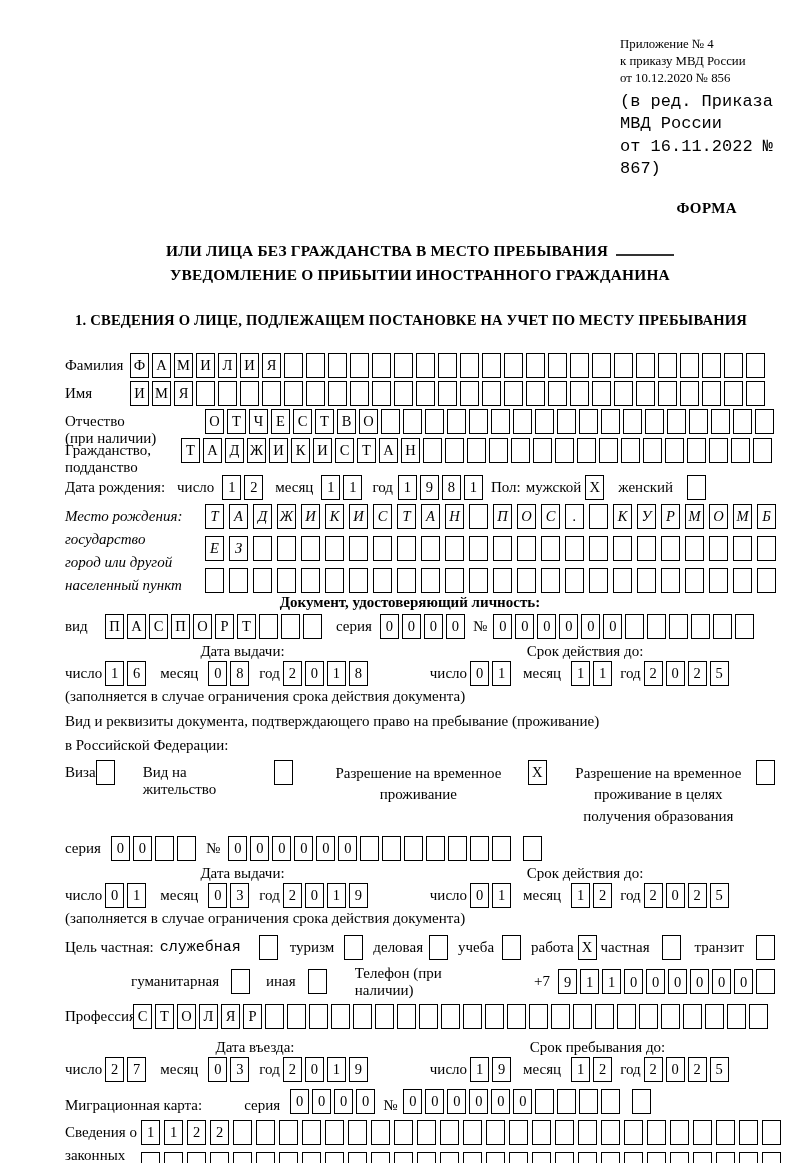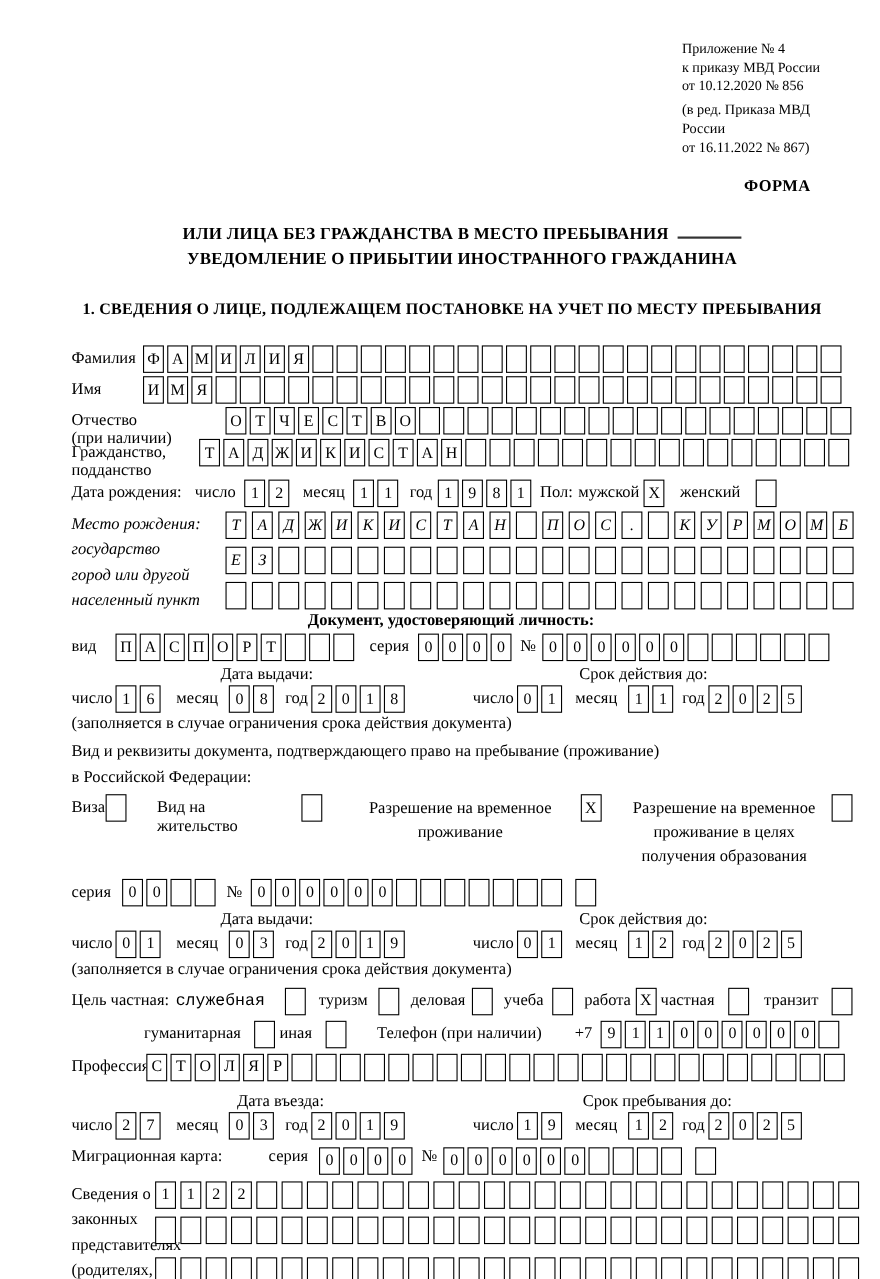--- a/index.html
+++ b/index.html
@@ -3,21 +3,21 @@
 <meta charset="utf-8">
 <style>
   html,body{margin:0;padding:0;background:#e8e8e8;}
   .page{
     width:800px;height:1163px;background:#fff;color:#000;
     font-family:"Liberation Serif","DejaVu Serif",serif;
     box-sizing:border-box;padding:36px 25px 20px 65px;
     position:relative;overflow:hidden;margin:0 auto;
   }
   .appendix{margin-left:555px;font-size:12.8px;line-height:1.32;}
-  .appendix-note{margin-left:555px;font-size:13px;line-height:1.32;margin-top:4px;}
+  .appendix-note{margin-left:555px;font-size:17px;line-height:1.32;margin-top:4px;font-family:Liberation Mono, monospace;}
   .forma{font-weight:bold;font-size:15px;text-align:right;margin:20px 38px 0 0;letter-spacing:.4px;}
   .doc-title{font-weight:bold;font-size:15.4px;text-align:center;line-height:1.5;margin-top:22px;letter-spacing:.2px;}
   .blank-line{display:inline-block;width:58px;border-bottom:2px solid #333;height:1px;vertical-align:baseline;margin-left:8px;}
   .section-title{font-weight:bold;font-size:14.6px;margin-top:26px;margin-left:-18px;text-align:center;letter-spacing:.2px;}
   .lbl{font-size:15px;}
   .row{display:flex;align-items:flex-start;}
   .cellrow{display:inline-flex;gap:3px;flex-wrap:nowrap;}
   .cell{
     flex:0 0 19px;width:19px;height:25px;box-sizing:border-box;
     border:1.7px solid #000;display:inline-flex;align-items:center;justify-content:center;
@@ -522,21 +522,21 @@
     <span class="cellrow">
         <span class="cell"></span>
       </span>
   </div>
 
   <div class="row" style="margin-top:5px;align-items:center;">
     <span class="lbl" style="margin-left:66px;margin-right:12px;">гуманитарная</span>
     <span class="cellrow">
         <span class="cell"></span>
       </span>
-    <span class="lbl" style="margin-left:4px;margin-right:12px;">иная</span>
+    <span class="lbl" style="margin-left:16px;margin-right:12px;">иная</span>
     <span class="cellrow">
         <span class="cell"></span>
       </span>
     <span class="lbl" style="margin-left:28px;">Телефон (при наличии)</span>
     <span class="lbl" style="margin-left:30px;margin-right:8px;">+7</span>
     <span class="cellrow">
         <span class="cell">9</span>
         <span class="cell">1</span>
         <span class="cell">1</span>
         <span class="cell">0</span>
@@ -618,21 +618,21 @@
       </span>
     <span class="lbl" style="margin-left:8px;margin-right:3px;">год</span>
     <span class="cellrow">
         <span class="cell">2</span>
         <span class="cell">0</span>
         <span class="cell">2</span>
         <span class="cell">5</span>
       </span>
   </div>
 
-  <div class="row" style="margin-top:7px;align-items:flex-start;">
+  <div class="row" style="margin-top:7px;align-items:flex-end;">
     <span class="lbl">Миграционная карта:</span>
     <span class="lbl" style="margin-left:42px;margin-right:10px;">серия</span>
     <span class="cellrow">
         <span class="cell">0</span>
         <span class="cell">0</span>
         <span class="cell">0</span>
         <span class="cell">0</span>
       </span>
     <span class="lbl" style="margin-left:8px;margin-right:6px;">№</span>
     <span class="cellrow sep-last">

